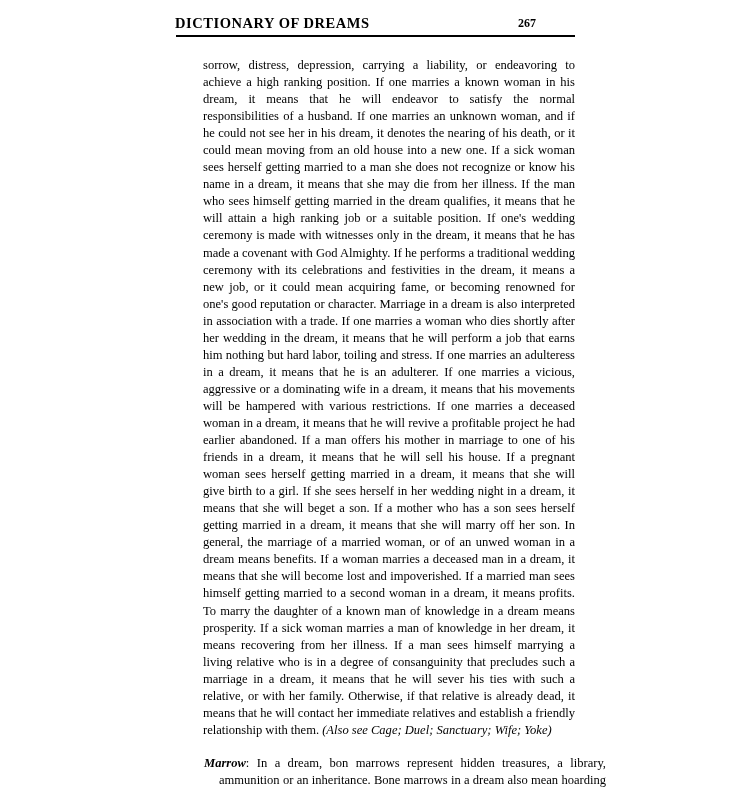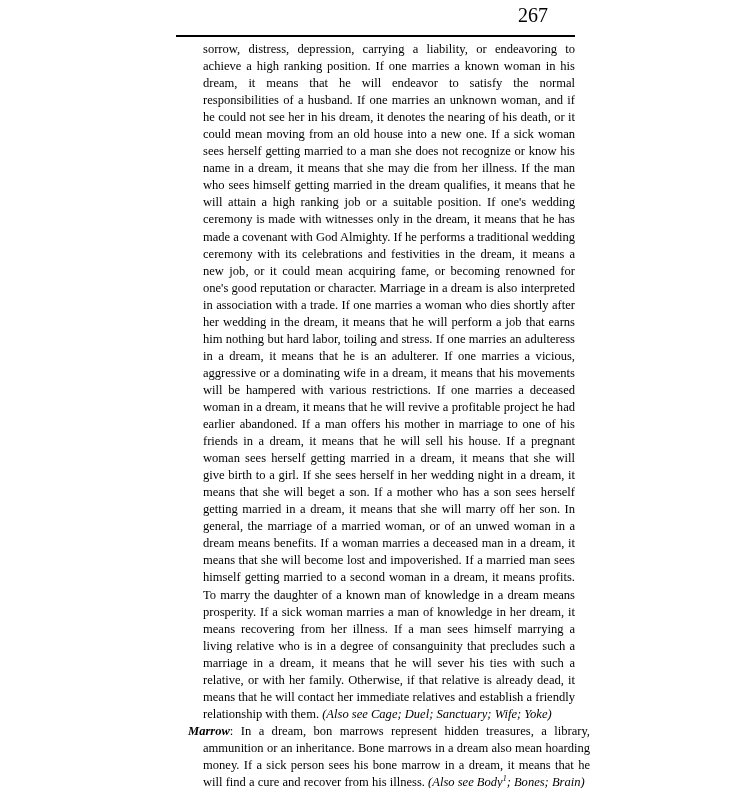--- a/index.html
+++ b/index.html
@@ -29,42 +29,42 @@
   .folio-wrap {
     position: absolute;
     left: 175px;
     top: 14px;
     width: 400px;
     height: 22px;
   }
   .head-folio-abs {
     position: absolute;
     left: 518px;
-    top: 4px;
-    font-size: 20px;
-    font-weight: 400;
+    top: 16px;
+    font-size: 12px;
+    font-weight: 700;
   }
   .head-rule {
     position: absolute;
     left: 176px;
     top: 35px;
     width: 399px;
     height: 2px;
     background: #000000;
   }
 
   
   .column {
     position: absolute;
     left: 188px;
     top: 41px;
     width: 387px;
   }
   p.para {
-    margin: 0;
+    margin: 16px;
     font-size: 12.55px;
     line-height: 17.05px;
     text-align: justify;
     text-justify: inter-word;
     -webkit-hyphens: none;
     hyphens: none;
   }
   
   p.body-cont {
     margin-left: 15px;
@@ -88,20 +88,23 @@
     font-size: 8px;
     vertical-align: super;
     line-height: 0;
   }
 </style>
 </head>
 <body>
 
 <div class="page">
 
+  <div class="folio-wrap">
+    <span class="head-title">DICTIONARY OF DREAMS</span>
+  </div>
   <div class="head-folio-abs">267</div>
   <div class="head-rule"></div>
 
   <div class="column">
 
     <p class="para body-cont"><span>sorrow, distress, depression, carrying a liability, or endeavoring to achieve a high ranking position. If one marries a known woman in his dream, it means that he will endeavor to satisfy the normal responsibilities of a husband. If one marries an unknown woman, and if he could not see her in his dream, it denotes the nearing of his death, or it could mean moving from an old house into a new one. If a sick woman sees herself getting married to a man she does not recognize or know his name in a dream, it means that she may die from her illness. If the man who sees himself getting married in the dream qualifies, it means that he will attain a high ranking job or a suitable position. If one's wedding ceremony is made with witnesses only in the dream, it means that he has made a covenant with God Almighty. If he performs a traditional wedding ceremony with its celebrations and festivities in the dream, it means a new job, or it could mean acquiring fame, or becoming renowned for one's good reputation or character. Marriage in a dream is also interpreted in association with a trade. If one marries a woman who dies shortly after her wedding in the dream, it means that he will perform a job that earns him nothing but hard labor, toiling and stress. If one marries an adulteress in a dream, it means that he is an adulterer. If one marries a vicious, aggressive or a dominating wife in a dream, it means that his movements will be hampered with various restrictions. If one marries a deceased woman in a dream, it means that he will revive a profitable project he had earlier abandoned. If a man offers his mother in marriage to one of his friends in a dream, it means that he will sell his house. If a pregnant woman sees herself getting married in a dream, it means that she will give birth to a girl. If she sees herself in her wedding night in a dream, it means that she will beget a son. If a mother who has a son sees herself getting married in a dream, it means that she will marry off her son. In general, the marriage of a married woman, or of an unwed woman in a dream means benefits. If a woman marries a deceased man in a dream, it means that she will become lost and impoverished. If a married man sees himself getting married to a second woman in a dream, it means profits. To marry the daughter of a known man of knowledge in a dream means prosperity. If a sick woman marries a man of knowledge in her dream, it means recovering from her illness. If a man sees himself marrying a living relative who is in a degree of consanguinity that precludes such a marriage in a dream, it means that he will sever his ties with such a relative, or with her family. Otherwise, if that relative is already dead, it means that he will contact her immediate relatives and establish a friendly relationship with them. </span><span class="xref">(Also see Cage; Duel; Sanctuary; Wife; Yoke)</span></p>
 
     <p class="para entry"><span class="headword">Marrow</span><span>: In a dream, bon marrows represent hidden treasures, a library, ammunition or an inheritance. Bone marrows in a dream also mean hoarding money. If a sick person sees his bone marrow in a dream, it means that he will find a cure and recover from his illness. </span><span class="xref">(Also see Body</span><sup class="xref">1</sup><span class="xref">; Bones; Brain)</span></p>
 
   </div>

